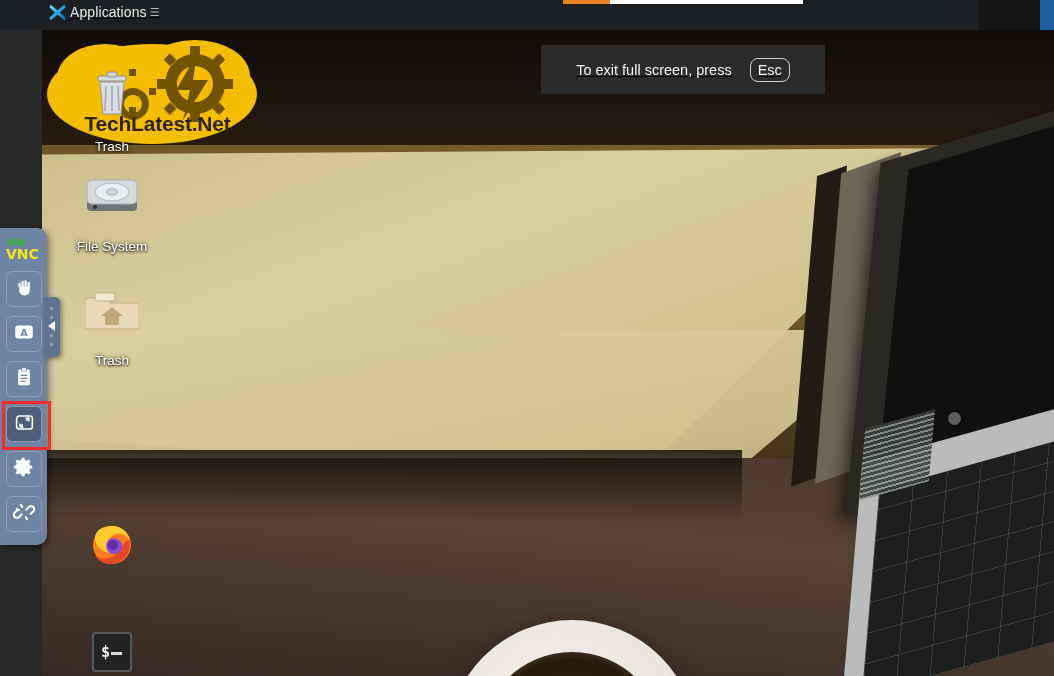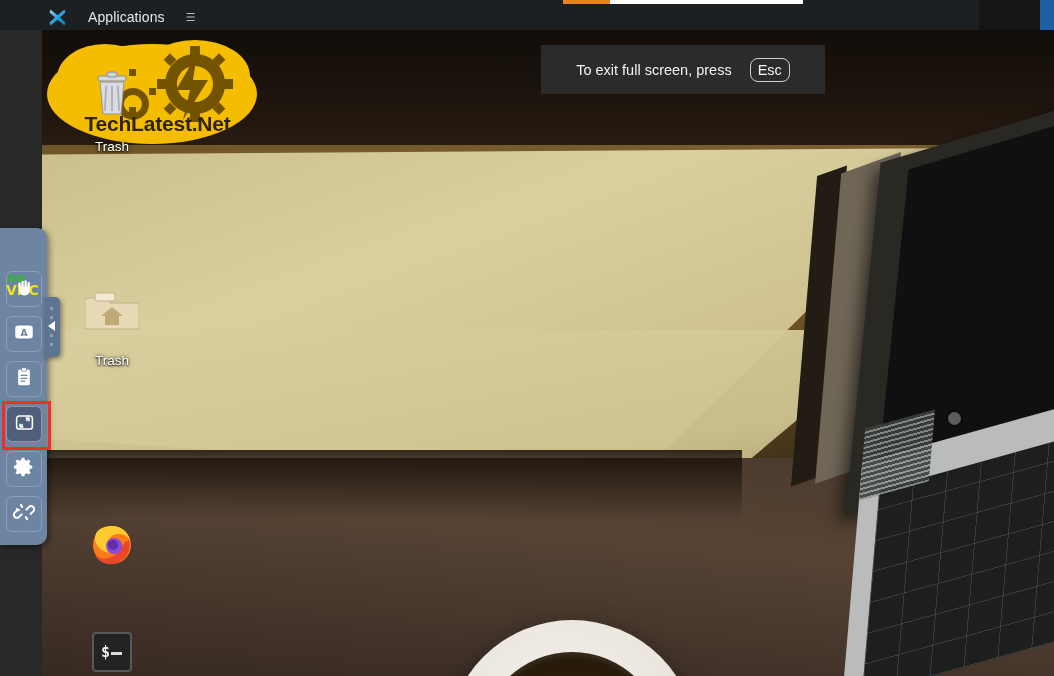--- a/index.html
+++ b/index.html
@@ -5,21 +5,21 @@
   html,body{margin:0;padding:0;background:#1b1b1b;}
   body{width:1054px;height:676px;overflow:hidden;font-family:"Liberation Sans",sans-serif;}
   #root{position:relative;width:1054px;height:676px;overflow:hidden;background:#1d2023;}
   .tiny-progress{position:absolute;top:0;left:563px;width:240px;height:4px;background:#ffffff;}
   .tiny-progress .fill{position:absolute;left:0;top:0;height:4px;width:47px;background:#e8821e;}
   .right-dark{position:absolute;top:0;left:979px;width:61px;height:30px;background:#161616;}
   .right-blue{position:absolute;top:0;left:1040px;width:14px;height:30px;background:#1f5fa4;}
 
   
   .panel{position:absolute;left:0;top:0;width:1054px;height:30px;background:#1d2023;}
-  .app-menu{position:absolute;left:44px;top:3px;height:24px;display:flex;align-items:flex-end;gap:21px;padding:0 4px;}
+  .app-menu{position:absolute;left:44px;top:3px;height:24px;display:flex;align-items:flex-start;gap:3px;padding:0 4px;text-decoration:underline;}
   .xfce-logo{width:19px;height:19px;position:relative;display:block;}
   .app-label{color:#e7e7e7;font-size:14px;line-height:19px;letter-spacing:.1px;}
   .app-extra{color:#b9b9b9;font-size:11px;line-height:19px;letter-spacing:1px;}
 
   
   .desktop{position:absolute;left:42px;top:30px;width:1012px;height:676px;overflow:hidden;}
   .wall{position:absolute;left:0;top:0;width:1012px;height:646px;}
 
   
   .wall-bg{position:absolute;inset:0;background:#231a12;}
@@ -79,31 +79,31 @@
 
   .trash-svg,.fs-svg,.home-svg,.vs-svg,.ff-svg,.term-svg{display:block;}
 
   
   .watermark{position:absolute;left:3px;top:6px;width:215px;height:110px;pointer-events:none;}
   .wm-text{position:absolute;left:20px;top:76px;width:185px;text-align:center;
      font-size:21px;font-weight:bold;color:#2e2207;letter-spacing:-.2px;}
 
   
   .toast{position:absolute;left:541px;top:45px;width:284px;height:49px;background:#2b2b2b;
-     display:flex;align-items:center;justify-content:center;gap:18px;}
+     display:flex;align-items:center;justify-content:center;gap:18px;text-decoration:underline;}
   .toast .txt{color:#f2f2f2;font-size:14.5px;}
   .toast .key{color:#f2f2f2;font-size:14.5px;border:1px solid #cfcfcf;border-radius:8px;
      padding:3px 7px;line-height:16px;}
 
   
   .leftstrip{position:absolute;left:0;top:30px;width:42px;height:646px;background:#282828;}
   .novnc-bar{position:absolute;left:0;top:228px;width:47px;height:317px;background:#6e84a3;
      border-top-right-radius:10px;border-bottom-right-radius:10px;
      box-shadow:2px 2px 6px rgba(0,0,0,.45);}
-  .novnc-logo{position:absolute;left:6px;top:234px;width:36px;height:28px;margin-top:36px;}
+  .novnc-logo{position:absolute;left:6px;top:234px;width:36px;height:28px;}
   .nb-btn{position:absolute;left:6px;width:34px;height:34px;border-radius:6px;
      border:1px solid rgba(255,255,255,.22);display:flex;align-items:center;justify-content:center;}
   .nb-btn.sel{background:#4f5f79;border-color:rgba(255,255,255,.35);}
   .hl-box{position:absolute;left:2px;width:43px;height:43px;border:3px solid #f42b2b;}
   .handle{position:absolute;left:44px;top:297px;width:16px;height:60px;background:#5f7491;
      border-top-right-radius:5px;border-bottom-right-radius:5px;box-shadow:2px 2px 5px rgba(0,0,0,.4);}
   .handle .dots{position:absolute;left:4px;top:7px;width:8px;height:46px;
      background-image:radial-gradient(#93a4bb 1.4px, transparent 1.6px);
      background-size:7px 9px;opacity:.85;}
   .handle .tri{position:absolute;left:4px;top:24px;width:0;height:0;
@@ -180,20 +180,32 @@
           <g stroke="#a6abb1" stroke-width="1.6">
             <line x1="17" y1="16" x2="16" y2="41"></line>
             <line x1="23" y1="16" x2="23" y2="41"></line>
             <line x1="29" y1="16" x2="30" y2="41"></line>
           </g>
         </svg>
       </div>
       <div class="cap">Trash</div>
     </div>
 
+    <div class="dicon" style="left:22px;top:140px;">
+      <div class="glyph">
+        <svg width="56" height="44" viewBox="0 0 56 44" class="fs-svg">
+          <rect x="3" y="26" width="50" height="11" rx="4" fill="#6f7479"></rect>
+          <rect x="3" y="6" width="50" height="24" rx="5" fill="#d7dadd" stroke="#a9aeb3"></rect>
+          <ellipse cx="28" cy="18" rx="17" ry="9" fill="#e9ebed" stroke="#b6babe"></ellipse>
+          <ellipse cx="28" cy="18" rx="6" ry="3.2" fill="#cfd3d7" stroke="#b0b4b8"></ellipse>
+          <circle cx="11" cy="33" r="2" fill="#2d3134"></circle>
+        </svg>
+      </div>
+      <div class="cap">File System</div>
+    </div>
 
     <div class="dicon" style="left:22px;top:254px;">
       <div class="glyph">
         <svg width="54" height="44" viewBox="0 0 54 44" class="home-svg">
           <path d="M3 10 h18 l4 5 h26 a3 3 0 0 1 3 3 v20 a3 3 0 0 1 -3 3 H3 a3 3 0 0 1 -3 -3 V13 a3 3 0 0 1 3 -3 z" fill="#e8d9b6" stroke="#c3b18a"></path>
           <rect x="10" y="5" width="20" height="8" rx="2" fill="#f3ead4" stroke="#c3b18a"></rect>
           <path d="M27 19 l11 9 h-4 v9 h-14 v-9 h-4 z" fill="#c0a978"></path>
         </svg>
       </div>
       <div class="cap">Trash</div>

